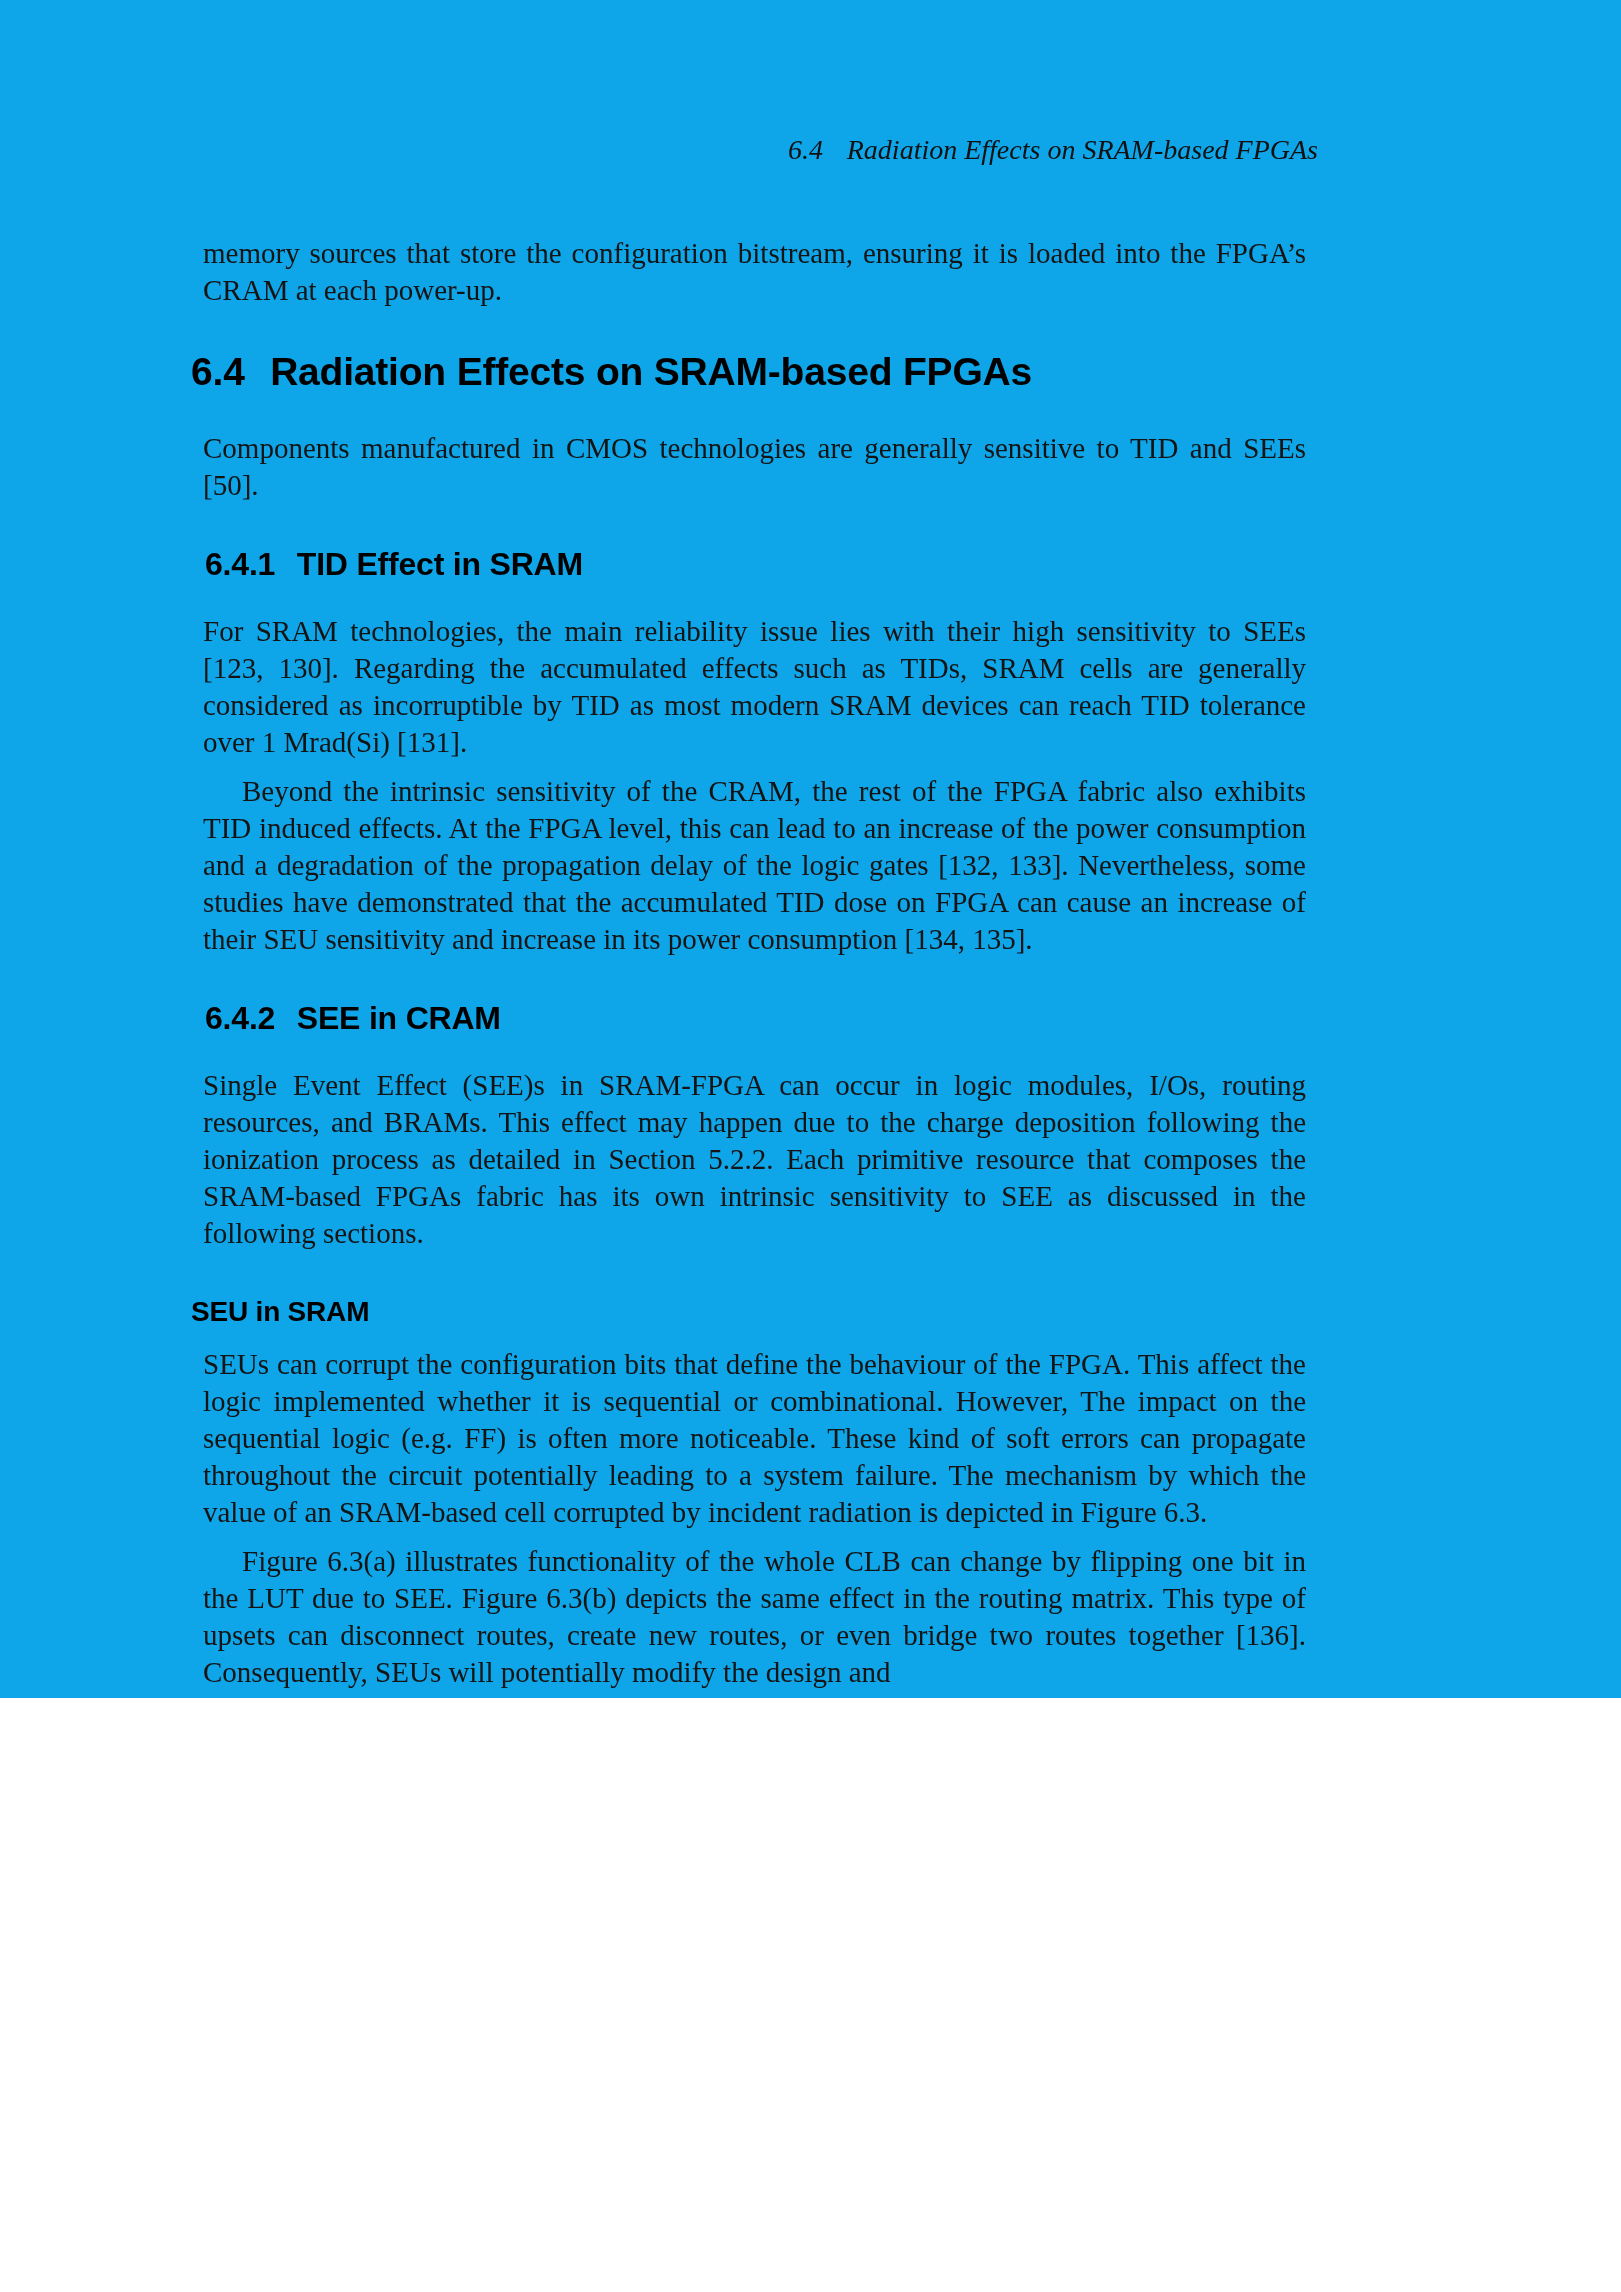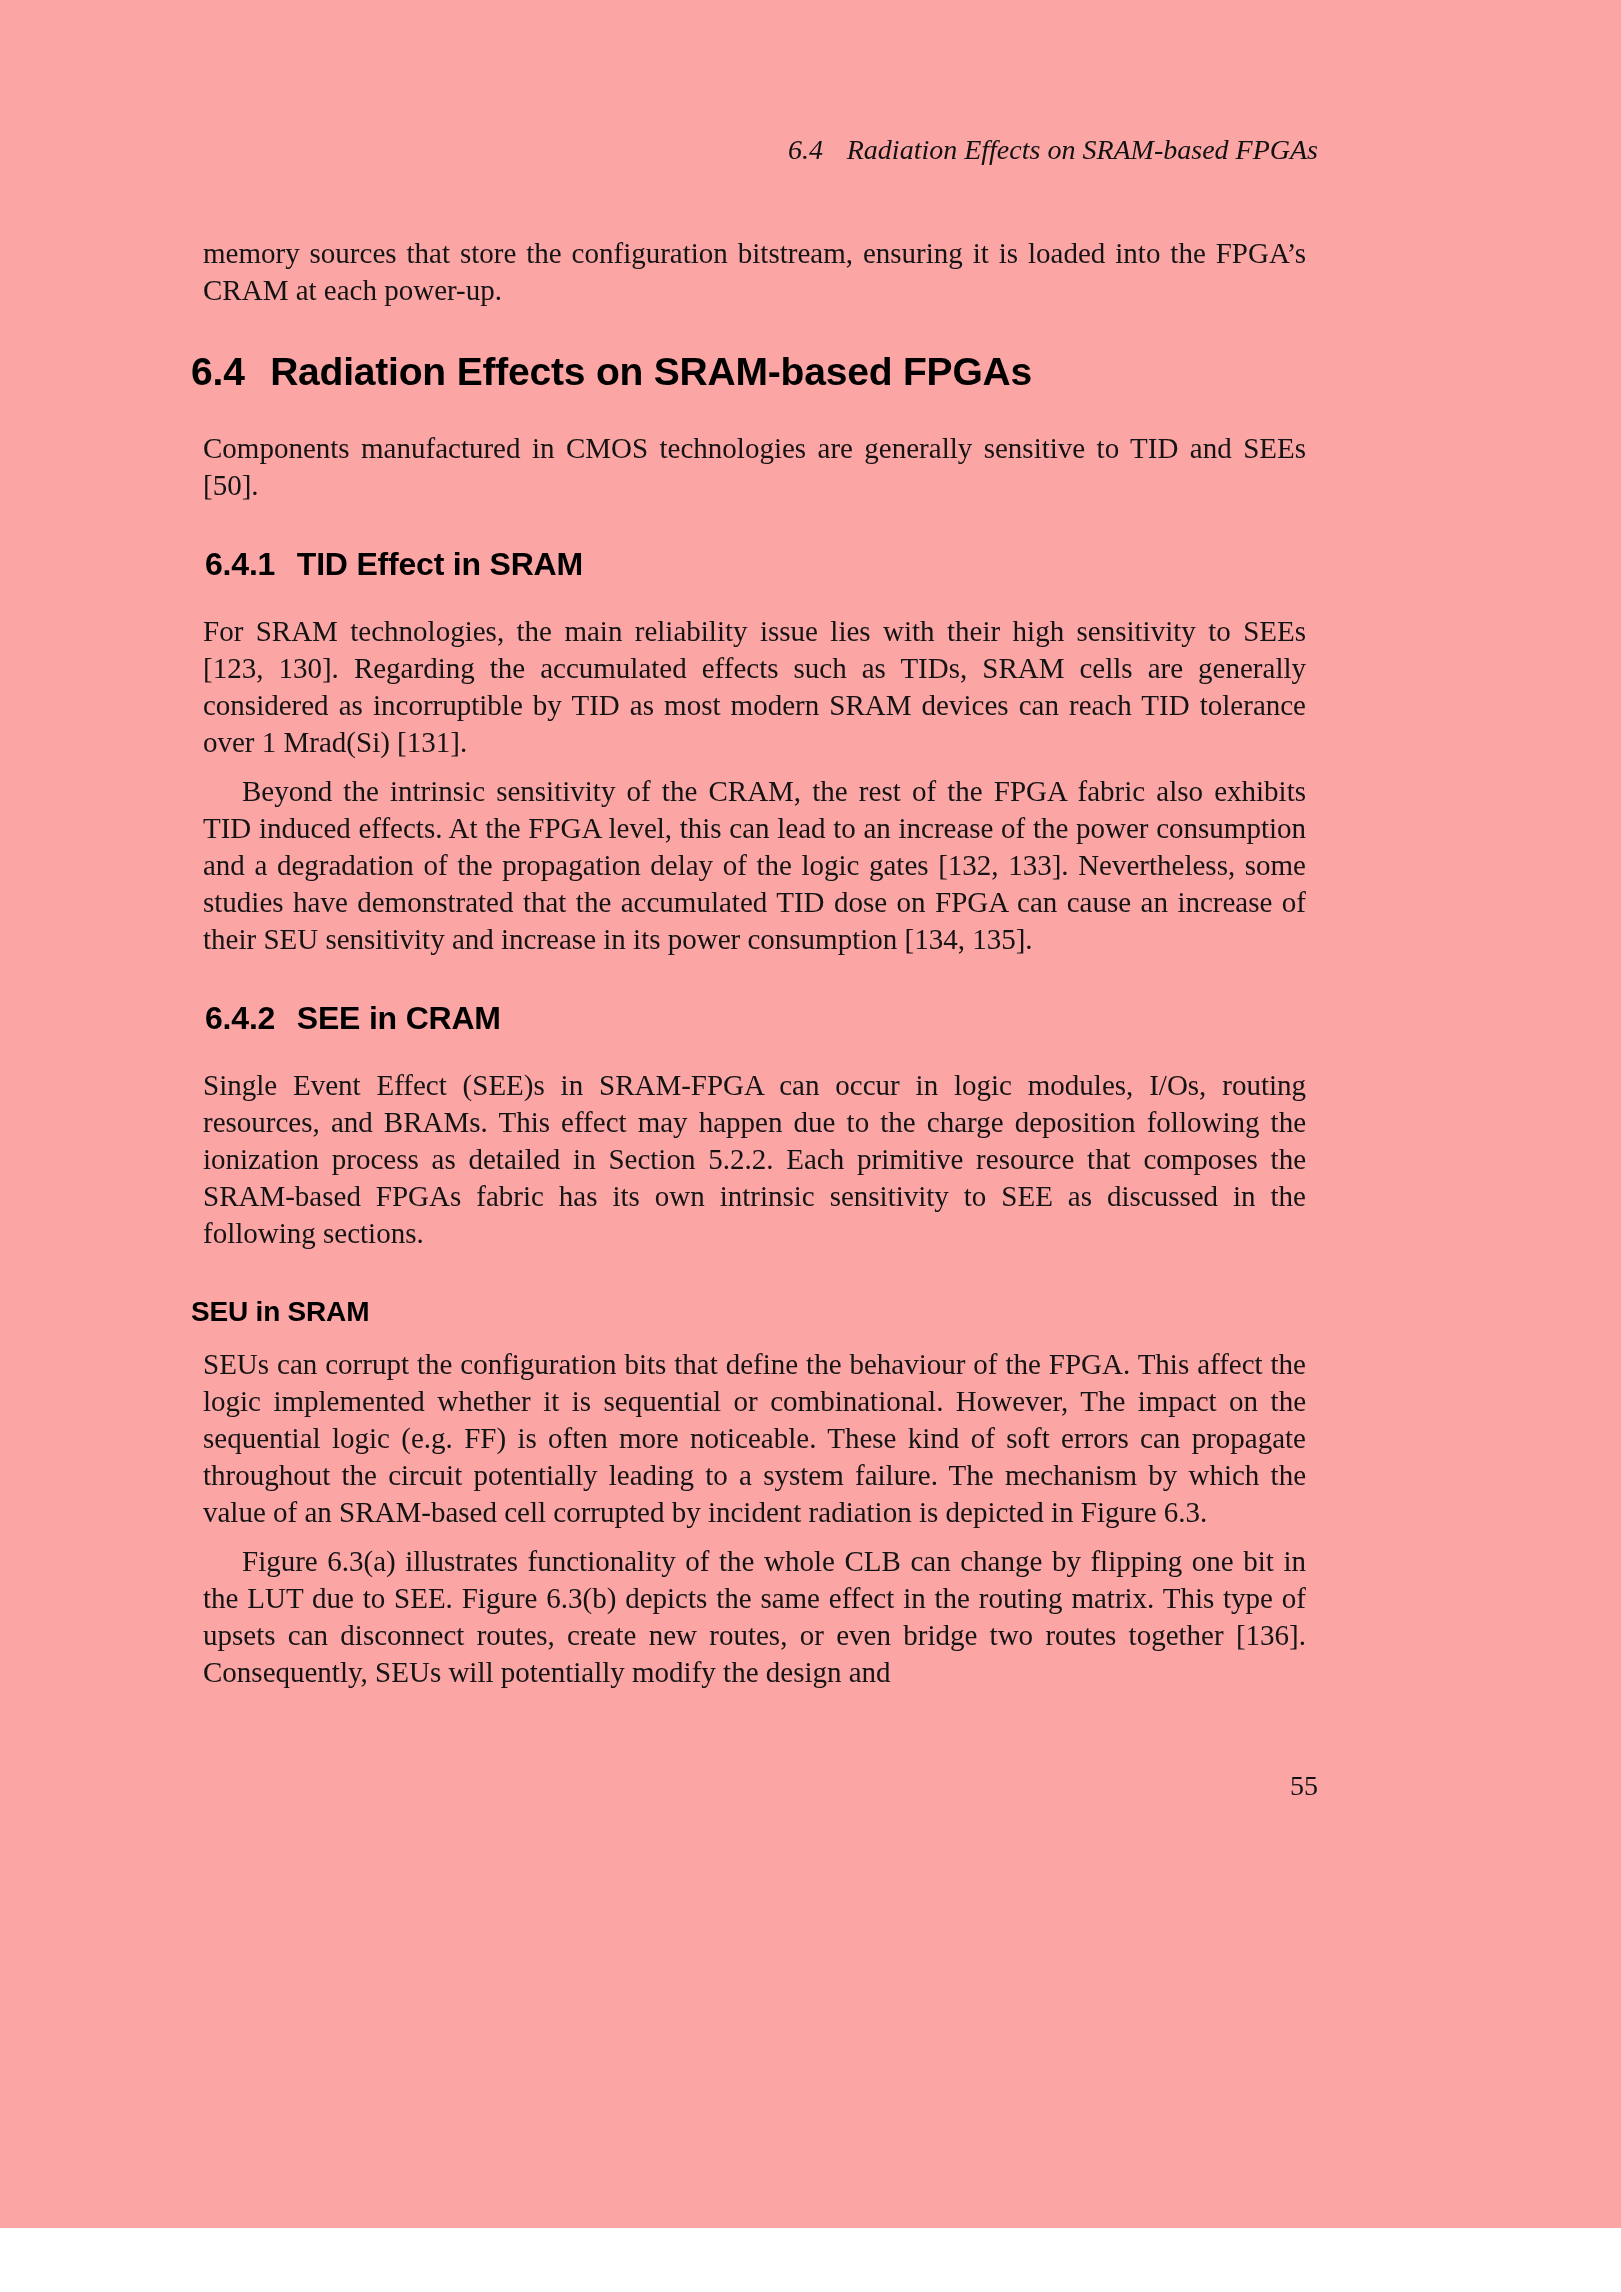--- a/index.html
+++ b/index.html
@@ -3,22 +3,22 @@
 <meta charset="utf-8">
 <style>
   html, body {
     margin: 0;
     padding: 0;
     background: #ffffff;
   }
   .page {
     position: relative;
     width: 1621px;
-    height: 2228px;
-    background: #fca5a5;
+    height: 1698px;
+    background: #0ea5e9;
     font-family: "Liberation Serif", serif;
     color: #151515;
     overflow: hidden;
   }
   .content {
     position: absolute;
     left: 191px;
     top: 0;
     width: 1127px;
   }

